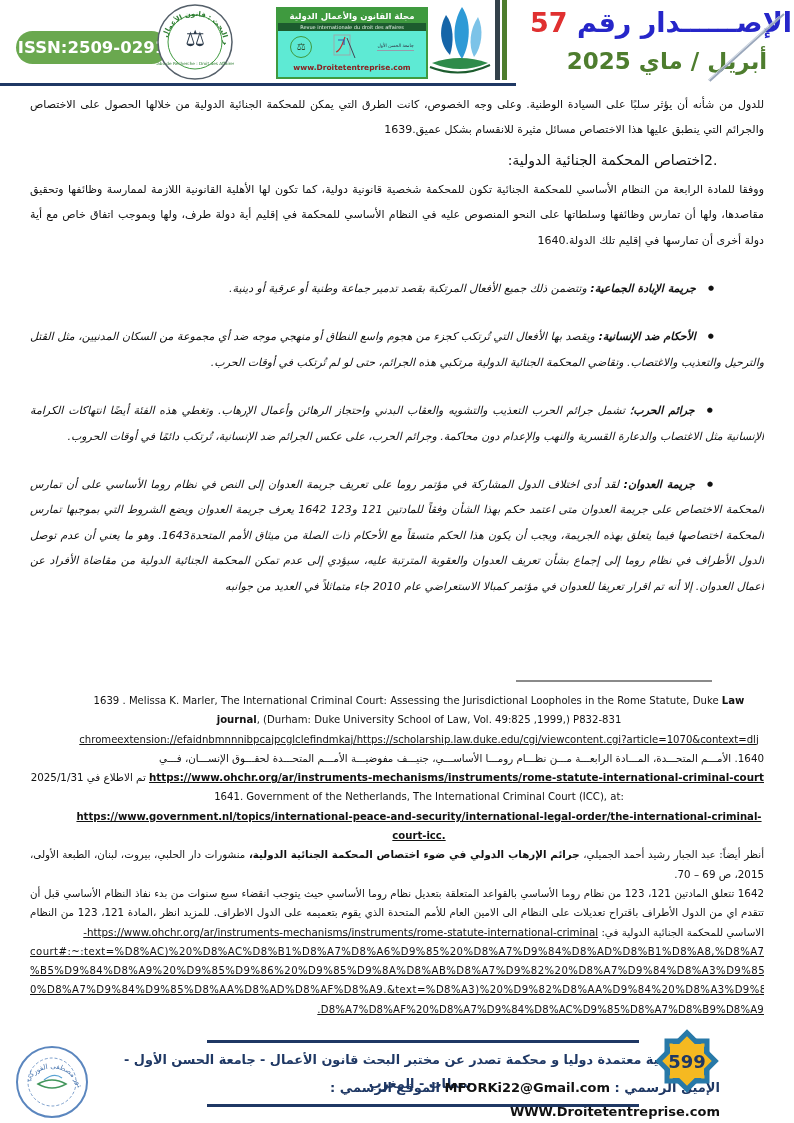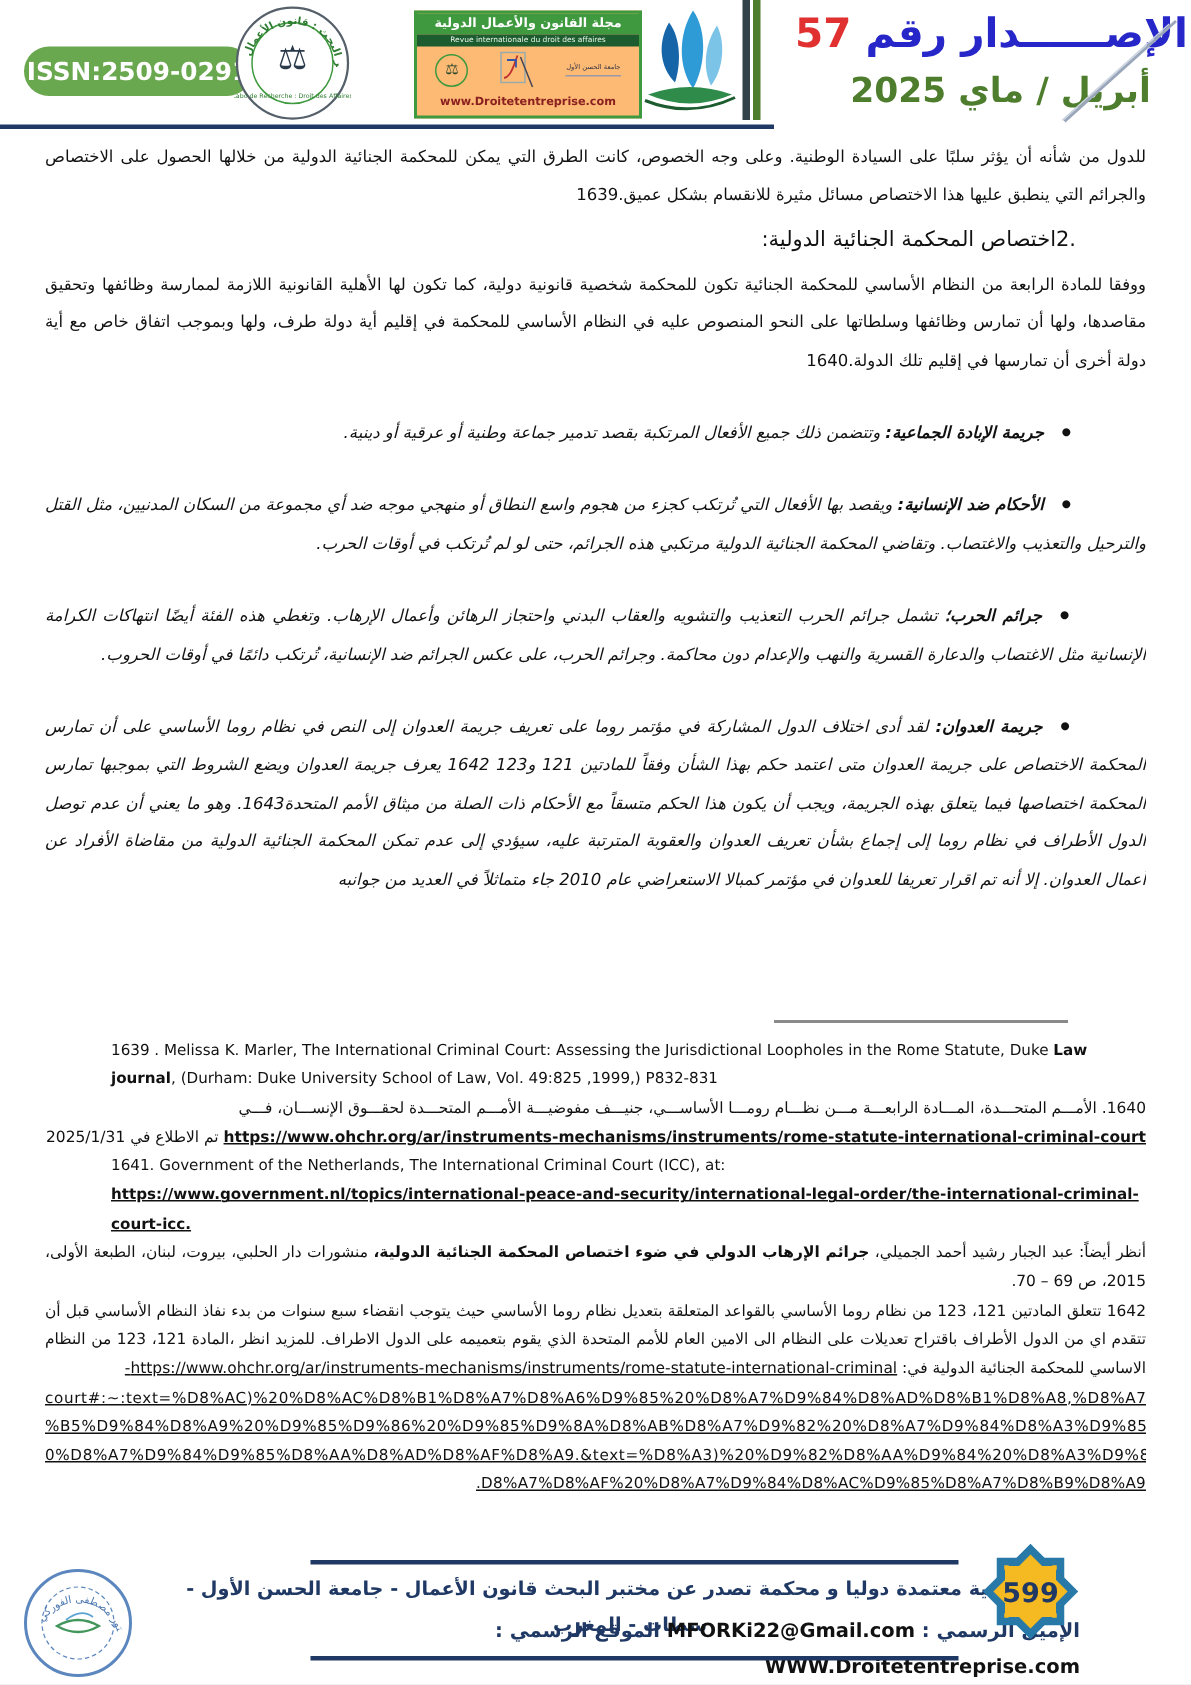--- a/index.html
+++ b/index.html
@@ -5,21 +5,21 @@
   html,body{margin:0;padding:0;background:#e8e8e8;}
   .page{position:relative;width:794px;height:1123px;background:#ffffff;margin:0 auto;
         font-family:"DejaVu Sans","Liberation Sans",sans-serif;overflow:hidden;color:#111;}
 
   
   .issn-pill{position:absolute;left:16px;top:31px;width:152px;height:33px;background:#6aa84f;
              border-radius:17px;color:#fff;font-weight:bold;font-size:16.5px;text-align:center;
              line-height:33px;}
   .seal{position:absolute;left:156px;top:3px;width:78px;height:78px;}
   .jbox{position:absolute;left:276px;top:7px;width:152px;height:72px;border:2px solid #3f9a3f;
-        background:#fdba74;box-sizing:border-box;}
+        background:#5eead4;box-sizing:border-box;}
   .jbox-title{background:#3f9a3f;color:#fff;font-size:8.5px;font-weight:bold;text-align:center;
               padding:2px 0;direction:rtl;}
   .jbox-sub{background:#1c5c2e;color:#e8f5e9;font-size:5px;text-align:center;padding:1px 0;}
   .jbox-mid{display:flex;align-items:center;justify-content:space-around;height:32px;padding:0 2px;}
   .mini-seal{width:20px;height:20px;border:1px solid #3f9a3f;border-radius:50%;font-size:10px;
              line-height:20px;text-align:center;color:#2b4a2b;}
   .univ{font-size:4.5px;color:#334;text-align:center;line-height:1.4;border-bottom:1px solid #99a;}
   .jbox-web{color:#8b2020;font-weight:bold;font-size:7.5px;text-align:center;}
   .birdbook{position:absolute;left:428px;top:5px;width:64px;height:76px;}
   .vbar{position:absolute;top:0;width:5px;height:80px;}
@@ -42,21 +42,21 @@
   .h{font-size:14px;line-height:26px;font-weight:normal;margin:2px 0 4px 0;padding-right:20px;}
   .hnum{display:inline-block;width:40px;direction:ltr;}
   .bullet{text-indent:50px;margin-top:23px;font-style:italic;}
   .bullet::before{content:"●";font-size:7px;vertical-align:2px;margin-left:12px;}
 
   
   .footnotes{position:absolute;top:676px;left:30px;width:734px;height:356px;direction:rtl;
              overflow:hidden;}
   .fnsep{width:196px;height:2px;background:#8a8a8a;margin:4px 52px 9px auto;}
   .fn{font-size:10.3px;line-height:19.3px;margin:0;text-align:justify;}
-  .fn.ltr{direction:ltr;text-align:left;font-size:10.1px;margin-left:44px;}
+  .fn.ltr{direction:ltr;text-align:center;font-size:10.1px;margin-left:44px;}
   .u{text-decoration:underline;color:#111;}
   .bu{font-weight:bold;text-decoration:underline;color:#111;}
   .enc{direction:ltr;text-align:center;letter-spacing:0.45px;font-size:10.1px;line-height:19.3px;}
   .enc.last{text-align:right;letter-spacing:0.2px;}
 
   
   .footer-rule{position:absolute;left:207px;width:432px;height:3px;background:#1f3864;}
   .fr-top{top:1040px;}
   .fr-bot{top:1104px;}
   .footer-l1{position:absolute;top:1048px;left:120px;width:600px;text-align:center;direction:rtl;
@@ -136,20 +136,21 @@
     <p class="p bullet"><b>جريمة الإبادة الجماعية:</b> <span>وتتضمن ذلك جميع الأفعال المرتكبة بقصد تدمير جماعة وطنية أو عرقية أو دينية.</span></p>
     <p class="p bullet"><b>الأحكام ضد الإنسانية:</b> <span>ويقصد بها الأفعال التي تُرتكب كجزء من هجوم واسع النطاق أو منهجي موجه ضد أي مجموعة من السكان المدنيين، مثل القتل والترحيل والتعذيب والاغتصاب. وتقاضي المحكمة الجنائية الدولية مرتكبي هذه الجرائم، حتى لو لم تُرتكب في أوقات الحرب.</span></p>
     <p class="p bullet"><b>جرائم الحرب؛</b> <span>تشمل جرائم الحرب التعذيب والتشويه والعقاب البدني واحتجاز الرهائن وأعمال الإرهاب. وتغطي هذه الفئة أيضًا انتهاكات الكرامة الإنسانية مثل الاغتصاب والدعارة القسرية والنهب والإعدام دون محاكمة. وجرائم الحرب، على عكس الجرائم ضد الإنسانية، تُرتكب دائمًا في أوقات الحروب.</span></p>
     <p class="p bullet"><b>جريمة العدوان:</b> <span>لقد أدى اختلاف الدول المشاركة في مؤتمر روما على تعريف جريمة العدوان إلى النص في نظام روما الأساسي على أن تمارس المحكمة الاختصاص على جريمة العدوان متى اعتمد حكم بهذا الشأن وفقاً للمادتين 121 و123 1642 يعرف جريمة العدوان ويضع الشروط التي بموجبها تمارس المحكمة اختصاصها فيما يتعلق بهذه الجريمة، ويجب أن يكون هذا الحكم متسقاً مع الأحكام ذات الصلة من ميثاق الأمم المتحدة1643. وهو ما يعني أن عدم توصل الدول الأطراف في نظام روما إلى إجماع بشأن تعريف العدوان والعقوبة المترتبة عليه، سيؤدي إلى عدم تمكن المحكمة الجنائية الدولية من مقاضاة الأفراد عن أعمال العدوان.  إلا أنه تم اقرار تعريفا للعدوان في مؤتمر كمبالا الاستعراضي عام 2010 جاء متماثلاً في العديد من جوانبه</span></p>
   </main>
 
   <section class="footnotes" dir="rtl">
     <div class="fnsep"></div>
 
     <p class="fn ltr"><span>1639 . Melissa K. Marler, The International Criminal Court: Assessing the Jurisdictional Loopholes in the Rome Statute, Duke </span><b>Law journal</b><span>, (Durham: Duke University School of Law, Vol. 49:825 ,1999,) P832-831</span></p>
+    <p class="fn ltr"><a class="u">chromeextension://efaidnbmnnnibpcajpcglclefindmkaj/https://scholarship.law.duke.edu/cgi/viewcontent.cgi?article=1070&amp;context=dlj</a></p>
 
     <p class="fn">1640. الأمـــم المتحـــدة، المـــادة الرابعـــة مـــن نظـــام رومـــا الأساســـي، جنيـــف مفوضيـــة الأمـــم المتحـــدة لحقـــوق الإنســـان، فـــي</p>
     <p class="fn"><a class="bu">https://www.ohchr.org/ar/instruments-mechanisms/instruments/rome-statute-international-criminal-court</a> <span>تم الاطلاع في 2025/1/31</span></p>
 
     <p class="fn ltr">1641. Government of the Netherlands, The International Criminal Court (ICC), at:</p>
     <p class="fn ltr"><a class="bu">https://www.government.nl/topics/international-peace-and-security/international-legal-order/the-international-criminal-court-icc.</a></p>
     <p class="fn"><span>أنظر أيضاً: عبد الجبار رشيد أحمد الجميلي، </span><b>جرائم الإرهاب الدولي في ضوء اختصاص المحكمة الجنائية الدولية،</b><span> منشورات دار الحلبي، بيروت، لبنان، الطبعة الأولى، 2015، ص 69 – 70.</span></p>
 
     <p class="fn"><span>1642 تتعلق المادتين 121، 123 من نظام روما الأساسي بالقواعد المتعلقة بتعديل نظام روما الأساسي حيث يتوجب انقضاء سبع سنوات من بدء نفاذ النظام الأساسي قبل أن تتقدم اي من الدول الأطراف باقتراح تعديلات على النظام الى الامين العام للأمم المتحدة الذي يقوم بتعميمه على الدول الاطراف. للمزيد انظر ،المادة 121، 123  من النظام الاساسي للمحكمة الجنائية الدولية في:</span> <a class="u">https://www.ohchr.org/ar/instruments-mechanisms/instruments/rome-statute-international-criminal-</a></p>
     <div class="fn enc"><a class="u">court#:~:text=%D8%AC)%20%D8%AC%D8%B1%D8%A7%D8%A6%D9%85%20%D8%A7%D9%84%D8%AD%D8%B1%D8%A8,%D8%A7%D9%84%D8</a></div>

